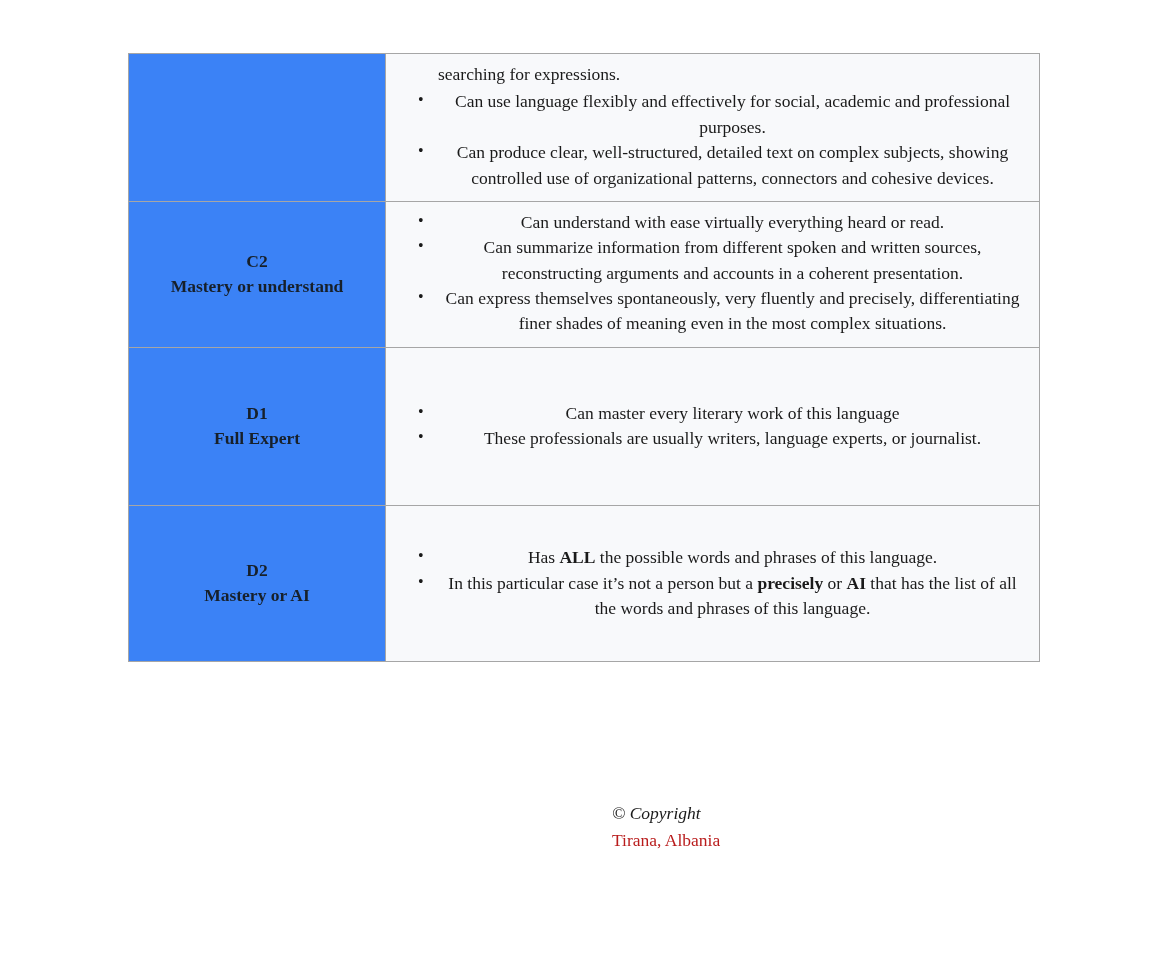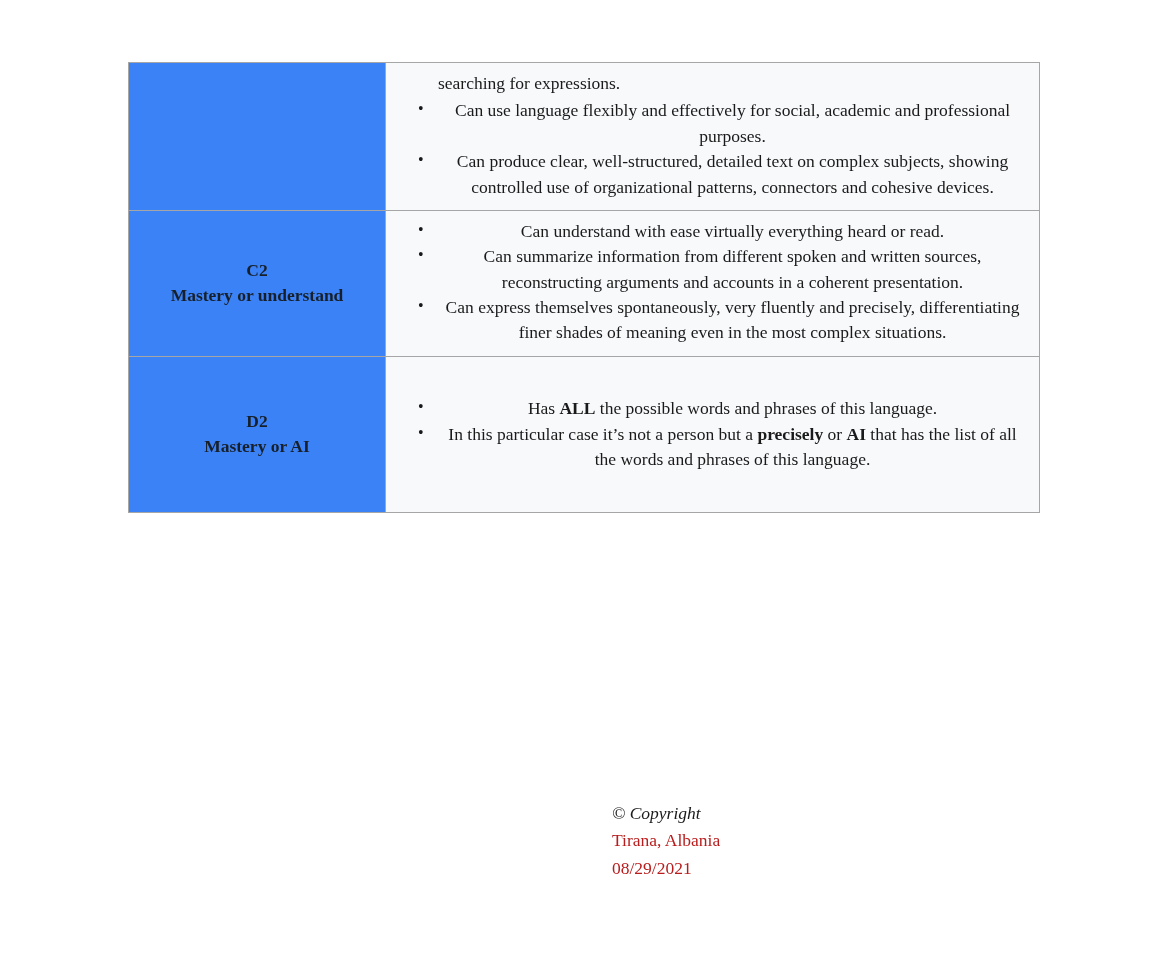--- a/index.html
+++ b/index.html
@@ -18,21 +18,21 @@
   .page {
     position: absolute;
     left: 0;
     top: 0;
     width: 1168px;
     height: 960px;
   }
   .cefr-table {
     position: absolute;
     left: 128px;
-    top: 62px;
+    top: 53px;
     width: 912px;
     border-collapse: collapse;
     border: 1px solid #a6a6a6;
     table-layout: fixed;
   }
   .cefr-table td {
     border: 1px solid #a6a6a6;
     vertical-align: middle;
     padding: 0;
   }
@@ -137,36 +137,47 @@
         </td>
         <td class="col-desc">
           <ul class="desc-list">
             <li>Can understand with ease virtually everything heard or read.</li>
             <li>Can summarize information from different spoken and written sources, reconstructing arguments and accounts in a coherent presentation.</li>
             <li>Can express themselves spontaneously, very fluently and precisely, differentiating finer shades of meaning even in the most complex situations.</li>
           </ul>
         </td>
       </tr>
 
+      <tr class="row-tall" style="height:158px;">
+        <td class="col-level">
+          <div>D1</div>
+          <div>Full Expert</div>
+        </td>
+        <td class="col-desc vcenter-desc">
+          <ul class="desc-list">
+            <li>Can master every literary work of this language</li>
+            <li>These professionals are usually writers, language experts, or journalist.</li>
+          </ul>
+        </td>
+      </tr>
 
       <tr class="row-tall" style="height:156px;">
         <td class="col-level">
           <div>D2</div>
           <div>Mastery or AI</div>
         </td>
         <td class="col-desc vcenter-desc">
           <ul class="desc-list">
             <li>Has <b class="inline-strong">ALL</b> the possible words and phrases of this language.</li>
             <li>In this particular case it’s not a person but a <b class="inline-strong">precisely</b> or <b class="inline-strong">AI</b> that has the list of all the words and phrases of this language.</li>
           </ul>
         </td>
       </tr>
 
     </tbody>
   </table>
 
   <div class="footer">
     <div class="copyright">© Copyright</div>
     <div class="city">Tirana, Albania</div>
-    <div class="date">08/29/2021</div>
   </div>
 
 </div>
 
 </body></html>

